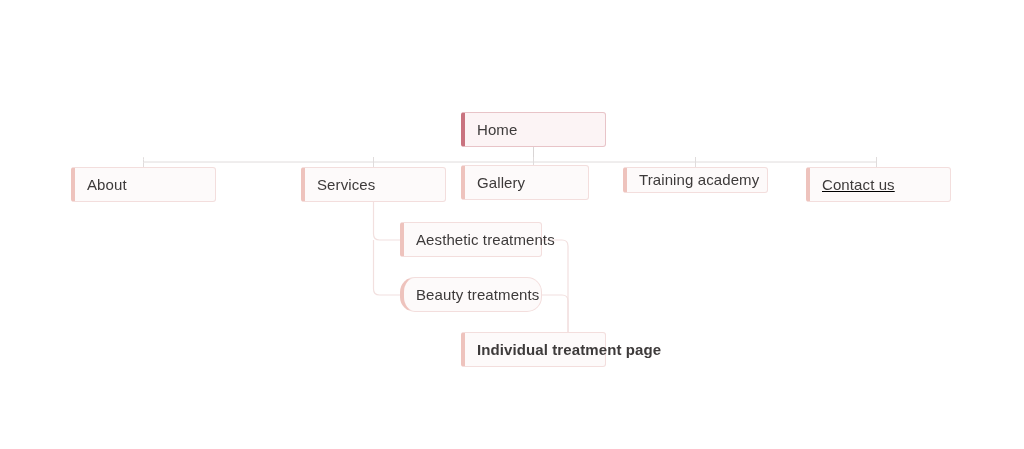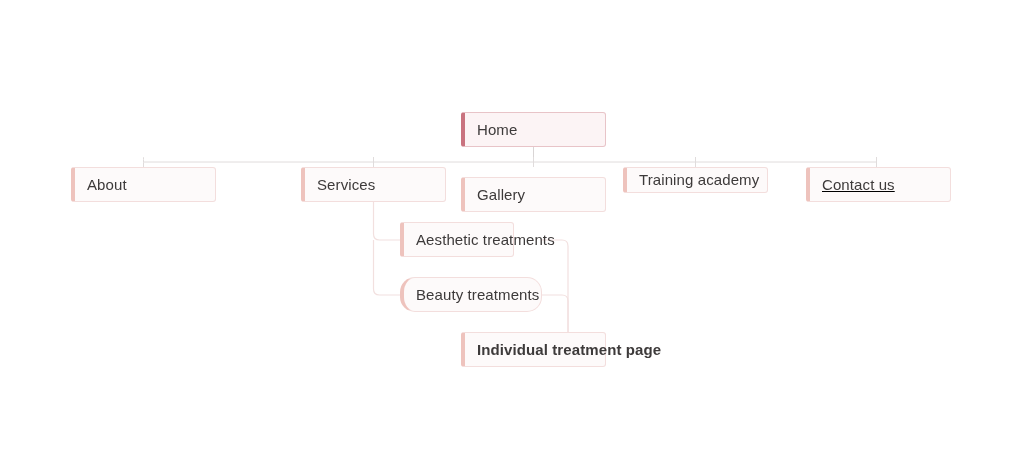--- a/index.html
+++ b/index.html
@@ -112,30 +112,30 @@
   <div id="nodes">
       <div class="node level-1" style="left: 461px; top: 112px; width: 145px; height: 35px;">
         <span class="label">Home</span>
       </div>
       <div class="node level-2" style="left: 71px; top: 167px; width: 145px; height: 35px;">
         <span class="label">About</span>
       </div>
       <div class="node level-2" style="left: 301px; top: 167px; width: 145px; height: 35px;">
         <span class="label">Services</span>
       </div>
-      <div class="node level-2" style="left: 461px; top: 177px; width: 145px; height: 35px;">
+      <div class="node level-2" style="left: 461px; top: 165px; width: 128px; height: 35px;">
         <span class="label">Gallery</span>
       </div>
       <div class="node level-2" style="left: 623px; top: 167px; width: 145px; height: 26px;">
         <span class="label">Training academy</span>
       </div>
       <div class="node level-2" style="left: 806px; top: 167px; width: 145px; height: 35px; text-decoration: underline;">
         <span class="label">Contact us</span>
       </div>
-      <div class="node level-3" style="left: 400px; top: 222px; width: 114px; height: 35px;">
+      <div class="node level-3" style="left: 400px; top: 222px; width: 142px; height: 35px;">
         <span class="label">Aesthetic treatments</span>
       </div>
       <div class="node level-3" style="left: 400px; top: 277px; width: 142px; height: 35px; border-radius: 15px;">
         <span class="label">Beauty treatments</span>
       </div>
       <div class="node level-4" style="left: 461px; top: 332px; width: 145px; height: 35px;">
         <span class="label">Individual treatment page</span>
       </div>
     </div>
 

